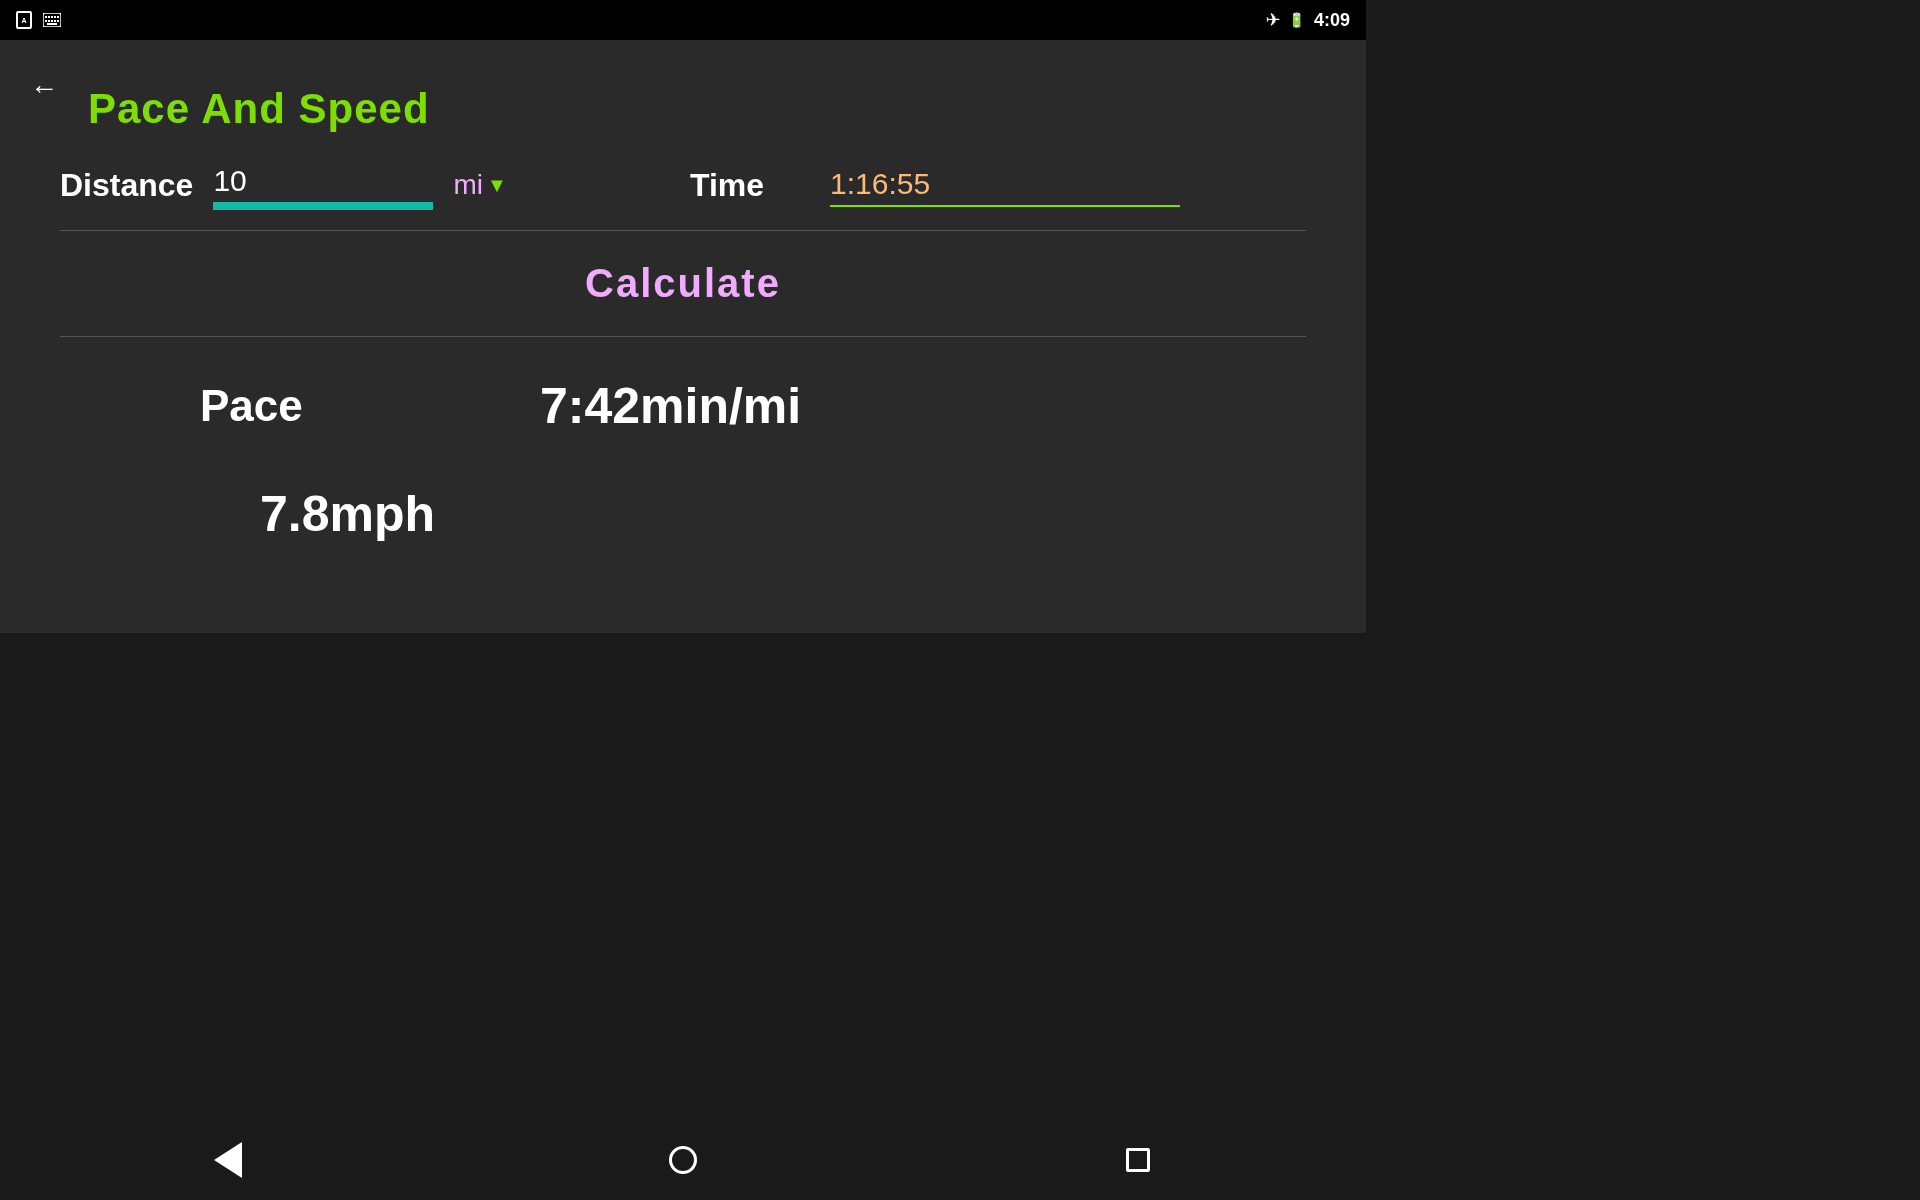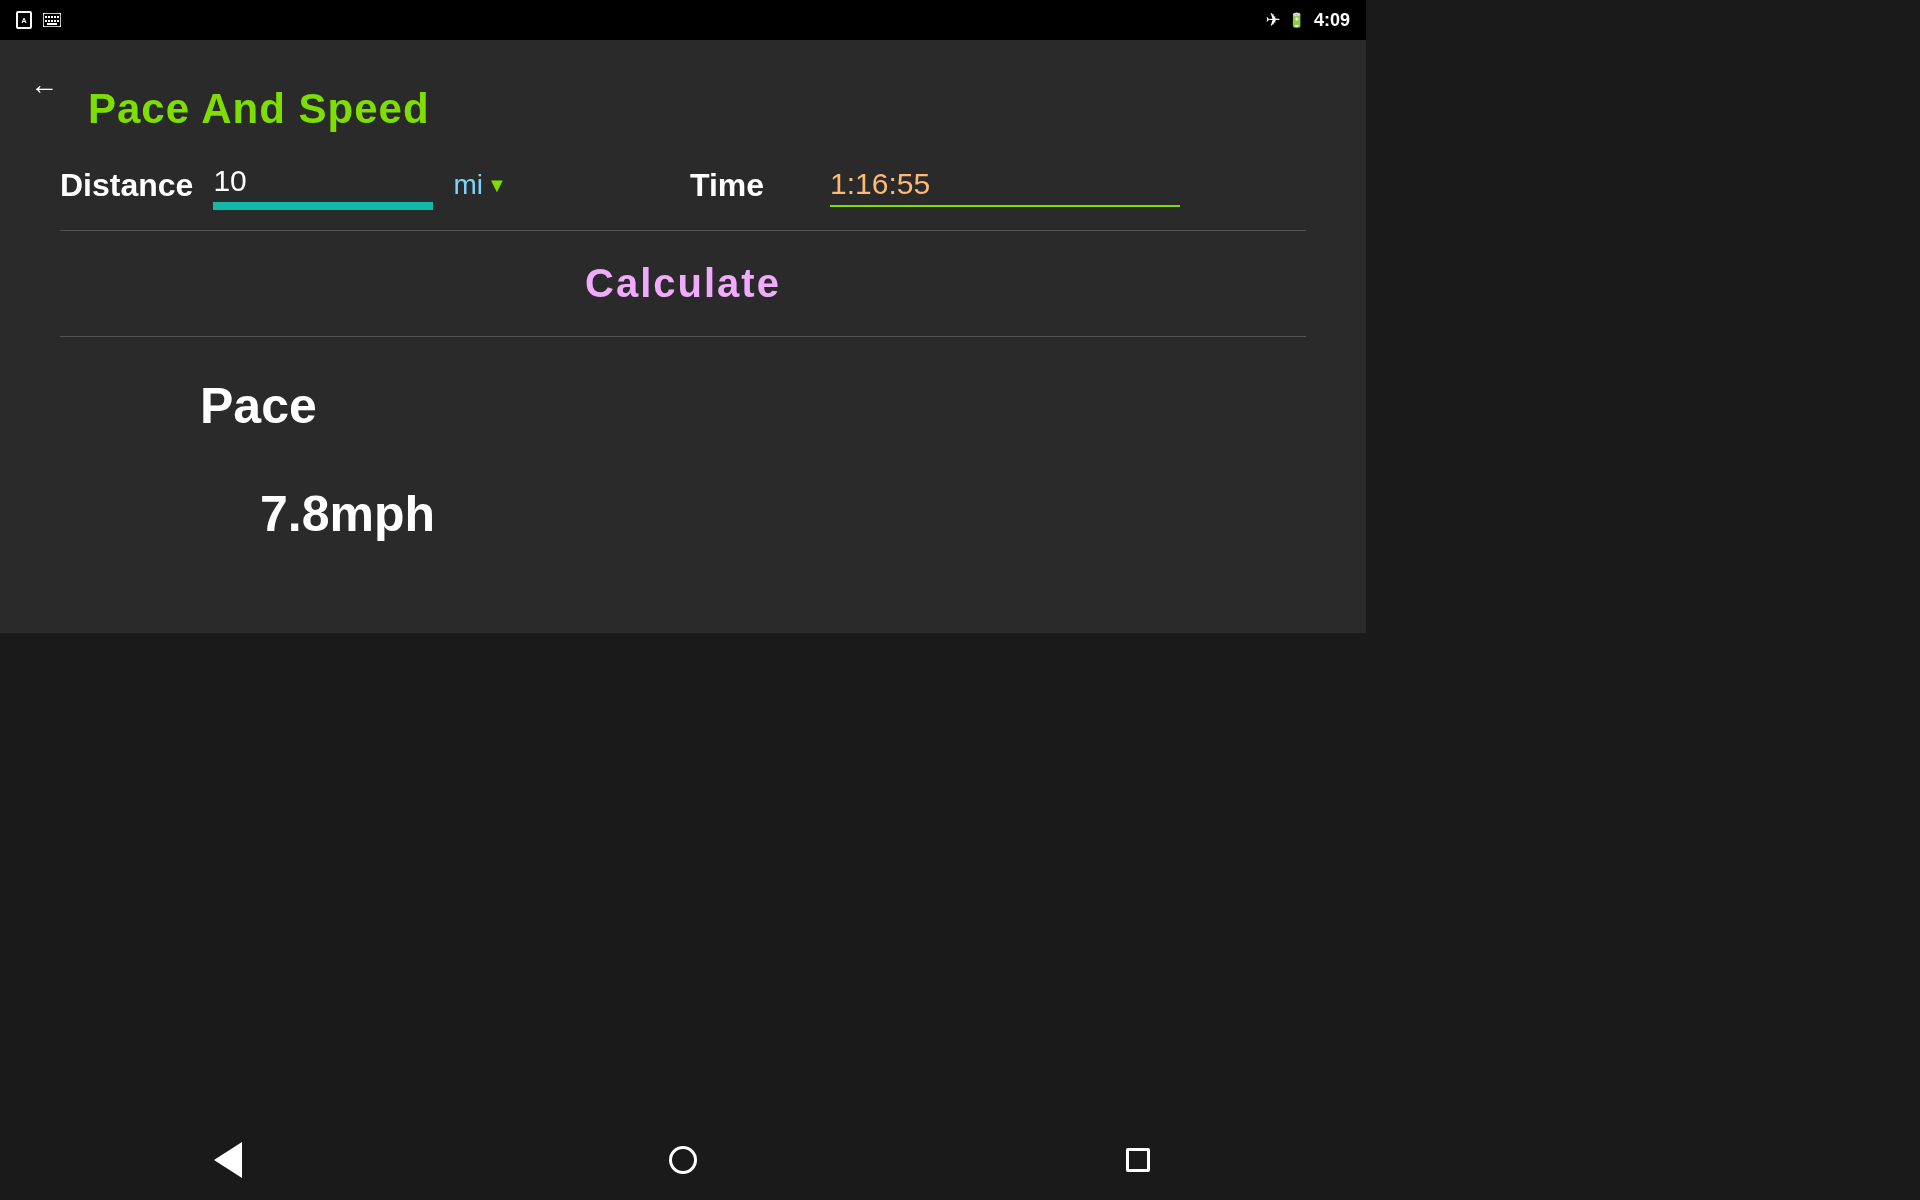--- a/index.html
+++ b/index.html
@@ -125,21 +125,21 @@
 
     .unit-selector {
       display: flex;
       align-items: center;
       gap: 4px;
       cursor: pointer;
     }
 
     .unit-text {
       font-size: 28px;
-      color: #7dd3fc;
+      color: #f0abfc;
       font-family: Arial, sans-serif;
       text-align: right;
     }
 
     .dropdown-arrow {
       color: #7dde00;
       font-size: 20px;
     }
 
     .time-group {
@@ -192,21 +192,21 @@
       padding: 40px 60px 40px 200px;
     }
 
     .result-row {
       display: flex;
       align-items: center;
       margin-bottom: 50px;
     }
 
     .result-label {
-      font-size: 50px;
+      font-size: 44px;
       font-weight: 900;
       color: #ffffff;
       font-family: 'Arial Black', Arial, sans-serif;
       min-width: 280px;
     }
 
     .result-value {
       font-size: 50px;
       font-weight: 900;
       color: #ffffff;
@@ -336,20 +336,21 @@
   <div class="calculate-section">
     <button class="calculate-button">Calculate</button>
   </div>
 
   <div class="divider-h"></div>
 </div>
 
 <div class="results-section">
   <div class="result-row">
     <span class="result-label">Pace</span>
+    <span class="result-value">7:42min/mi</span>
   </div>
   <div class="result-row">
     <span class="result-value">7.8mph</span>
   </div>
 </div>
 
 <div class="bottom-nav">
   <div class="nav-button">
     <div class="nav-back-triangle"></div>
   </div>

